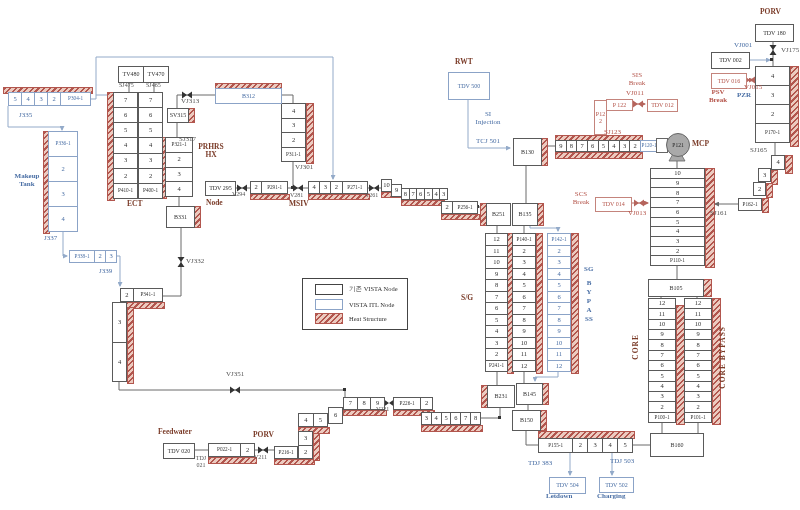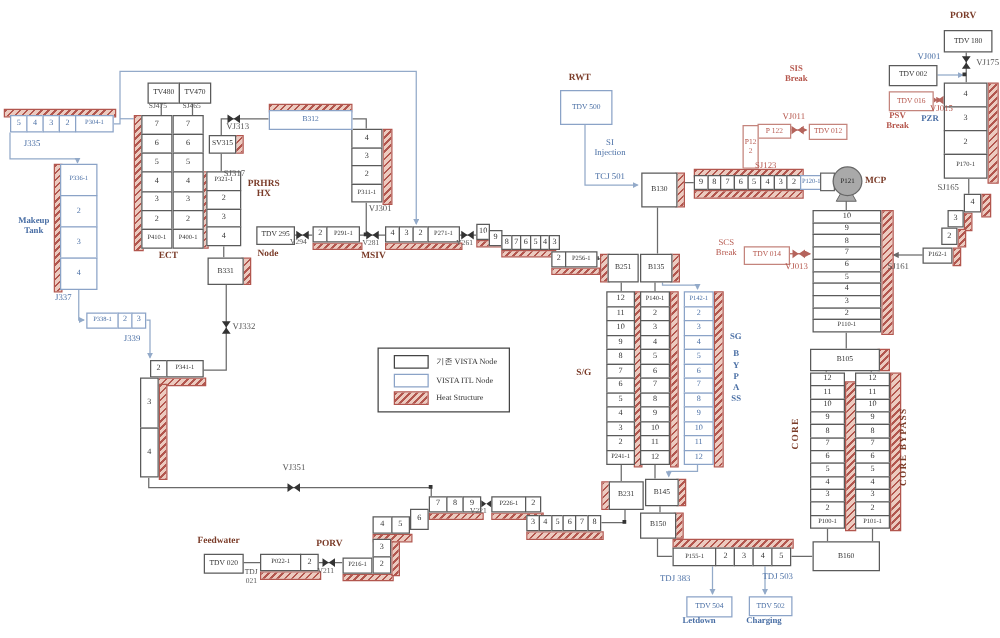--- a/index.html
+++ b/index.html
@@ -453,21 +453,21 @@
 
   <div class="lbl sys" style="left:760px;top:8px">PORV</div>
   <div class="lbl" style="left:781px;top:47px">VJ175</div>
   <div class="lbl bluetext" style="left:734px;top:42px">VJ001</div>
   <div class="lbl redtext ctr" style="left:703px;top:89px;width:30px;font-weight:bold">PSV
 Break</div>
   <div class="lbl bluetext" style="left:737px;top:92px;font-weight:bold">PZR</div>
   <div class="lbl" style="left:750px;top:147px">SJ165</div>
   <div class="lbl" style="left:710px;top:210px">SJ161</div>
   <div class="lbl sys" style="left:692px;top:140px">MCP</div>
-  <div class="lbl redtext ctr" style="left:620px;top:52px;width:34px;font-weight:bold">SIS
+  <div class="lbl redtext ctr" style="left:620px;top:72px;width:34px;font-weight:normal">SIS
 Break</div>
   <div class="lbl redtext" style="left:626px;top:90px">VJ011</div>
   <div class="lbl redtext" style="left:604px;top:129px">SJ123</div>
   <div class="lbl redtext ctr" style="left:568px;top:191px;width:26px;font-weight:normal">SCS
 Break</div>
   <div class="lbl redtext" style="left:628px;top:210px">VJ013</div>
   <div class="lbl redtext" style="left:744px;top:84px">VJ015</div>
   <div class="lbl sys" style="left:455px;top:58px">RWT</div>
   <div class="lbl bluetext ctr" style="left:470px;top:111px;width:36px">SI
 Injection</div>

